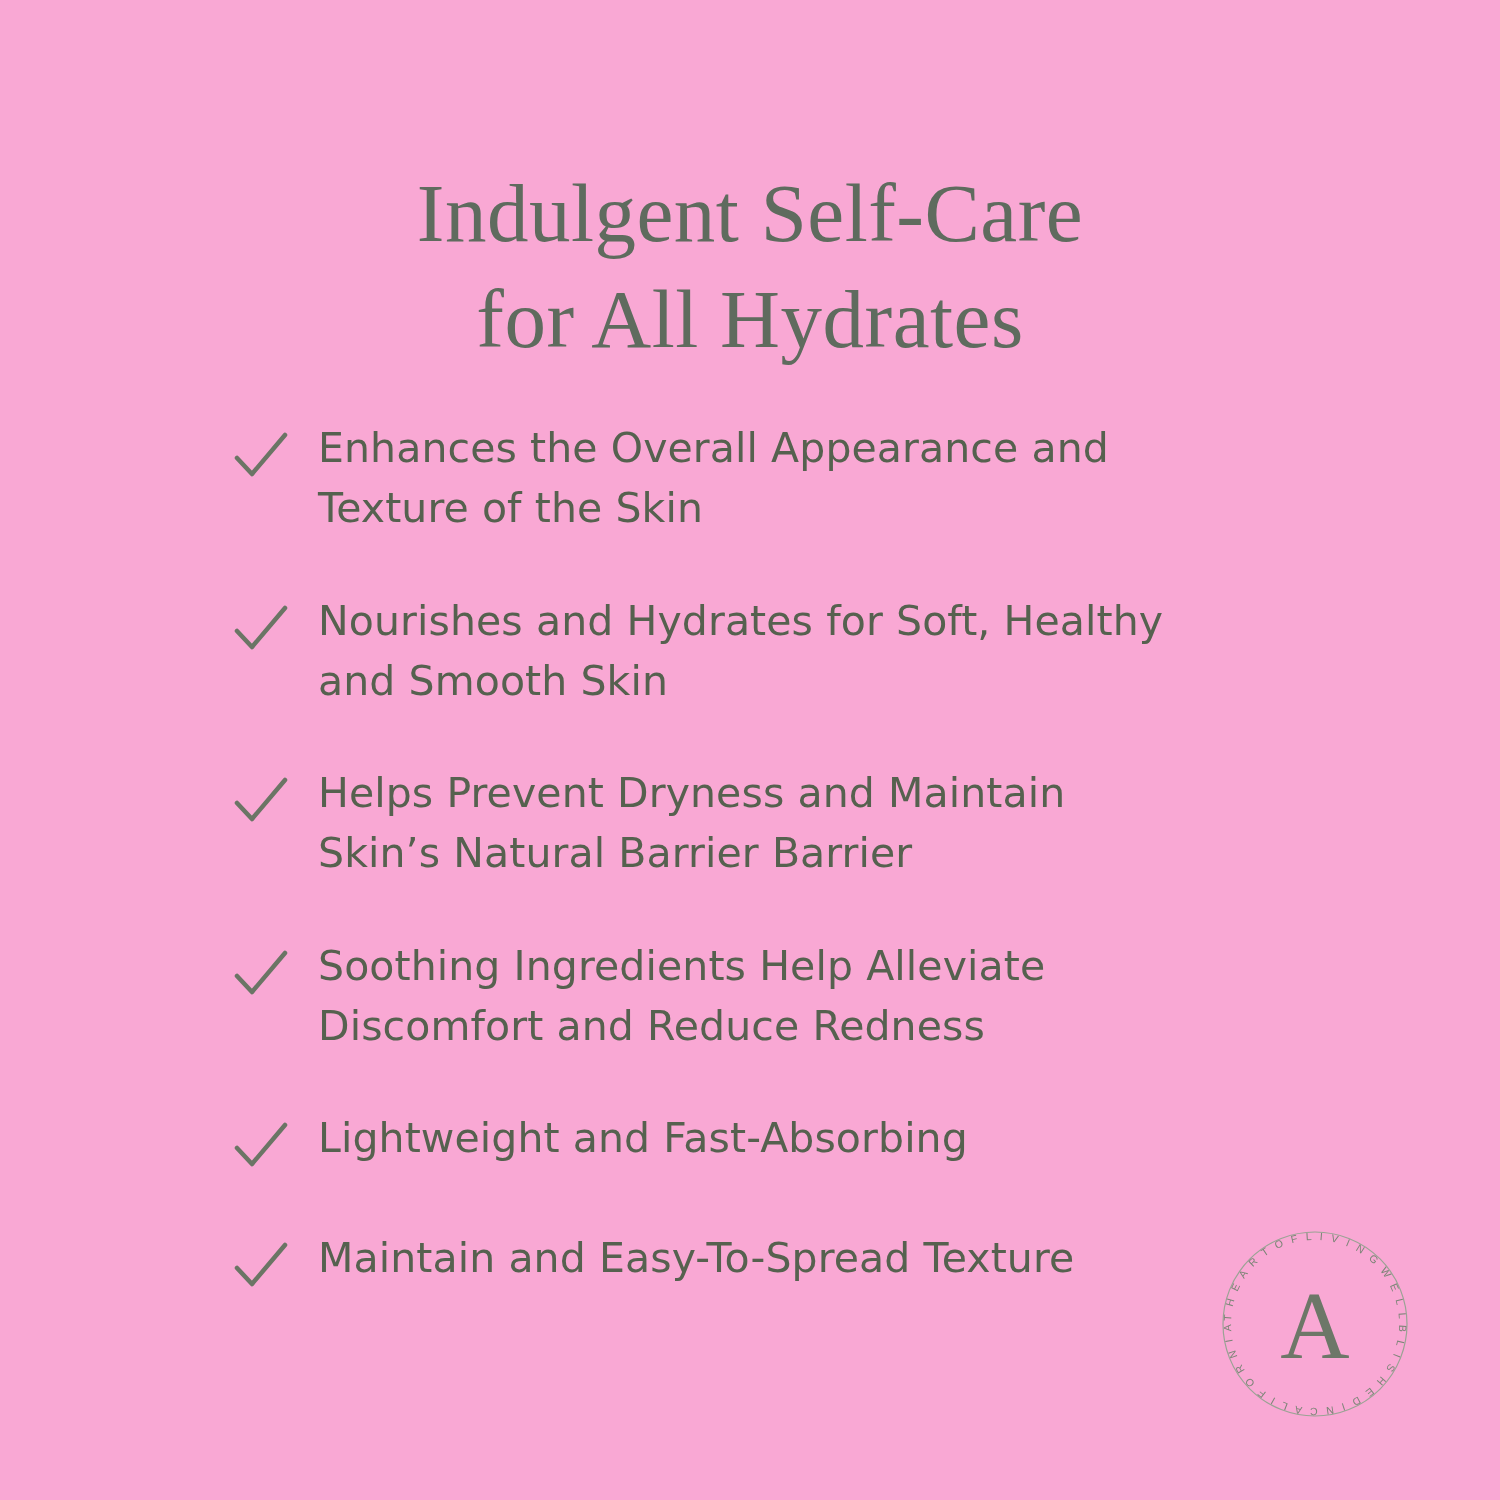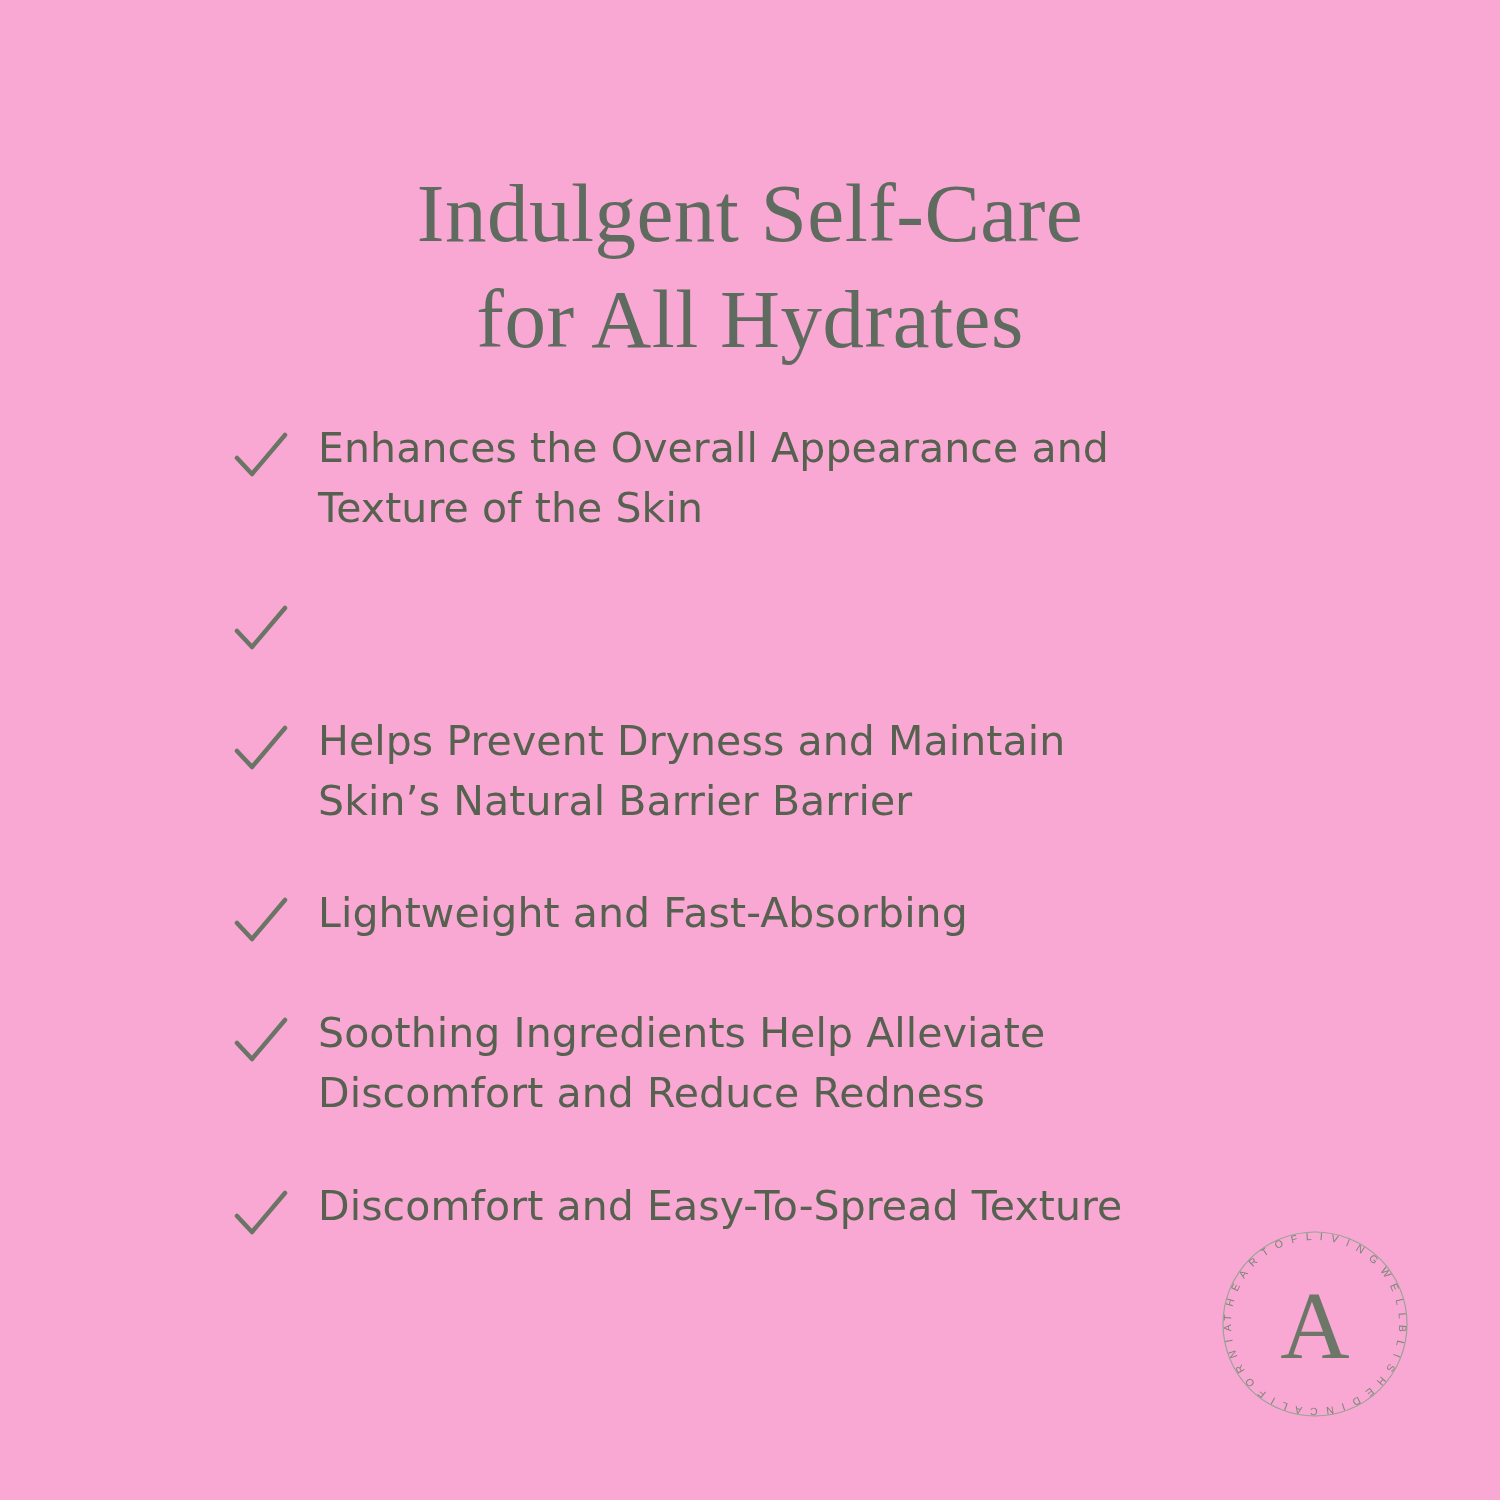--- a/index.html
+++ b/index.html
@@ -115,56 +115,57 @@
       </span>
       <span class="benefit-text">Enhances the Overall Appearance and Texture of the Skin</span>
     </div>
 
     <div class="benefit">
       <span class="check">
         <svg viewBox="0 0 58 58" xmlns="http://www.w3.org/2000/svg">
           <path d="M5 30 L20 46 L53 7" fill="none" stroke="#6b7565" stroke-width="4.5" stroke-linecap="round" stroke-linejoin="round"></path>
         </svg>
       </span>
+      <span class="benefit-text">Nourishes and Hydrates for Soft, Healthy and Smooth Skin</span>
     </div>
 
     <div class="benefit">
       <span class="check">
         <svg viewBox="0 0 58 58" xmlns="http://www.w3.org/2000/svg">
           <path d="M5 30 L20 46 L53 7" fill="none" stroke="#6b7565" stroke-width="4.5" stroke-linecap="round" stroke-linejoin="round"></path>
         </svg>
       </span>
       <span class="benefit-text">Helps Prevent Dryness and Maintain Skin’s Natural Barrier Barrier</span>
     </div>
 
     <div class="benefit">
       <span class="check">
         <svg viewBox="0 0 58 58" xmlns="http://www.w3.org/2000/svg">
           <path d="M5 30 L20 46 L53 7" fill="none" stroke="#6b7565" stroke-width="4.5" stroke-linecap="round" stroke-linejoin="round"></path>
         </svg>
       </span>
+      <span class="benefit-text">Soothing Ingredients Help Alleviate Discomfort and Reduce Redness</span>
+    </div>
+
+    <div class="benefit">
+      <span class="check">
+        <svg viewBox="0 0 58 58" xmlns="http://www.w3.org/2000/svg">
+          <path d="M5 30 L20 46 L53 7" fill="none" stroke="#6b7565" stroke-width="4.5" stroke-linecap="round" stroke-linejoin="round"></path>
+        </svg>
+      </span>
       <span class="benefit-text">Lightweight and Fast-Absorbing</span>
     </div>
 
     <div class="benefit">
       <span class="check">
         <svg viewBox="0 0 58 58" xmlns="http://www.w3.org/2000/svg">
           <path d="M5 30 L20 46 L53 7" fill="none" stroke="#6b7565" stroke-width="4.5" stroke-linecap="round" stroke-linejoin="round"></path>
         </svg>
       </span>
-      <span class="benefit-text">Soothing Ingredients Help Alleviate Discomfort and Reduce Redness</span>
-    </div>
-
-    <div class="benefit">
-      <span class="check">
-        <svg viewBox="0 0 58 58" xmlns="http://www.w3.org/2000/svg">
-          <path d="M5 30 L20 46 L53 7" fill="none" stroke="#6b7565" stroke-width="4.5" stroke-linecap="round" stroke-linejoin="round"></path>
-        </svg>
-      </span>
-      <span class="benefit-text">Discomfort and Easy-To-Spread Texture</span>
+      <span class="benefit-text">Maintain and Easy-To-Spread Texture</span>
     </div>
 
   </div>
 
   <div class="brand-seal">
     <svg viewBox="0 0 216 216" xmlns="http://www.w3.org/2000/svg">
       <defs>
         <path id="ringTop" d="M 108,108 m -84,0 a 84,84 0 1 1 168,0" fill="none"></path>
         <path id="ringBottom" d="M 108,108 m 84,0 a 84,84 0 1 1 -168,0" fill="none"></path>
       </defs>

